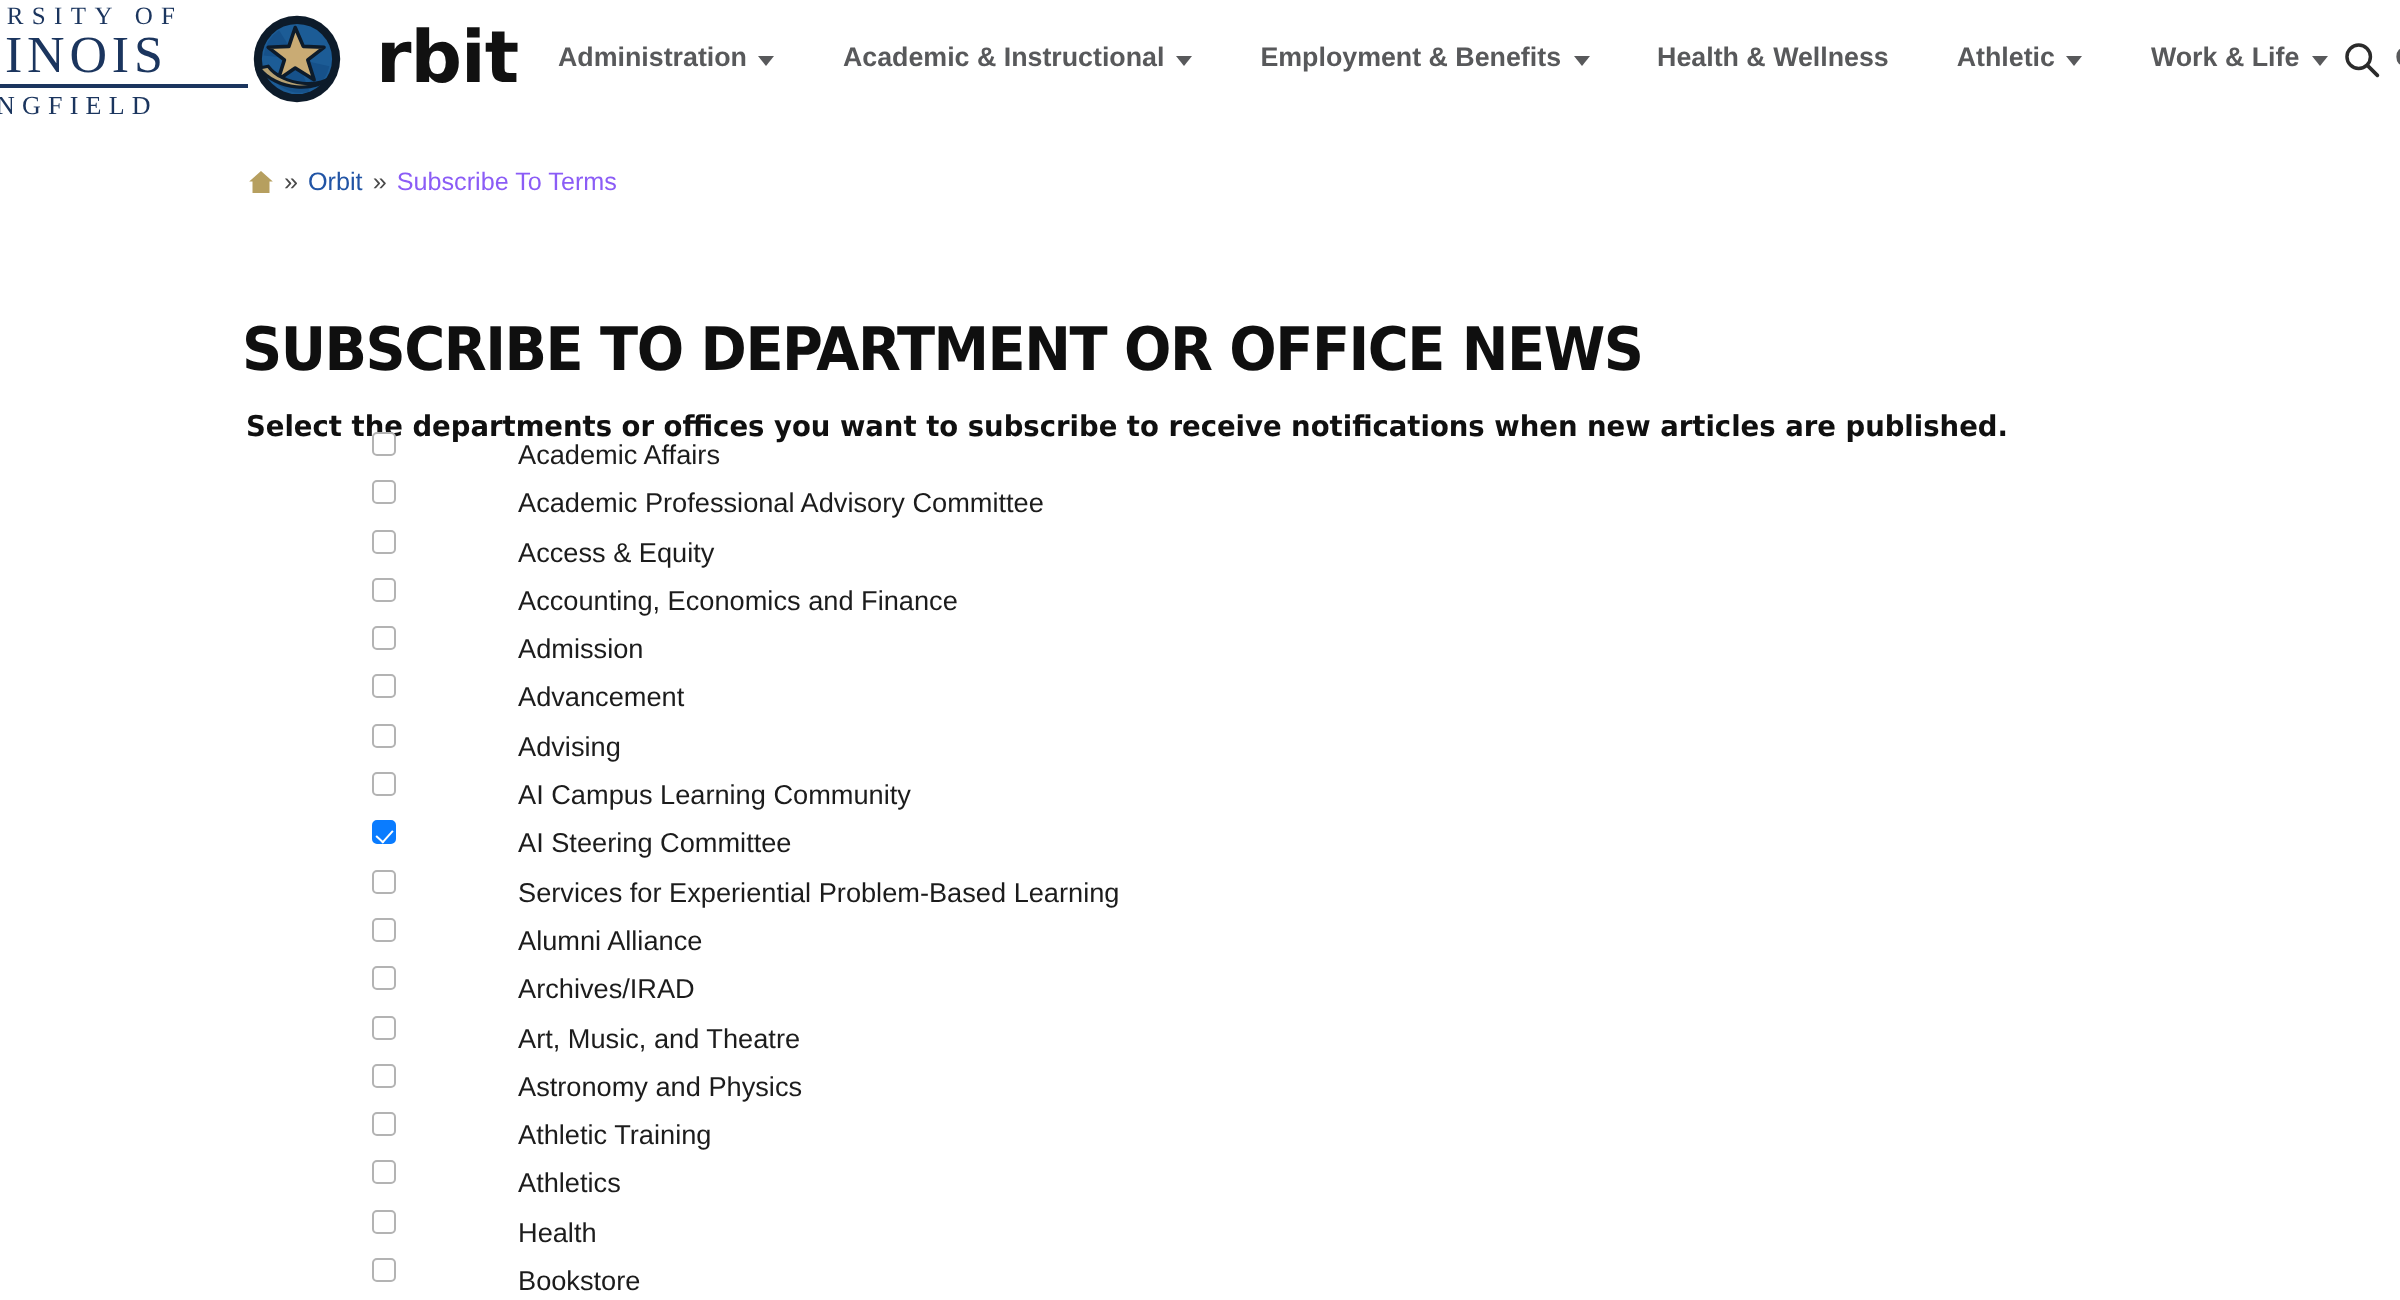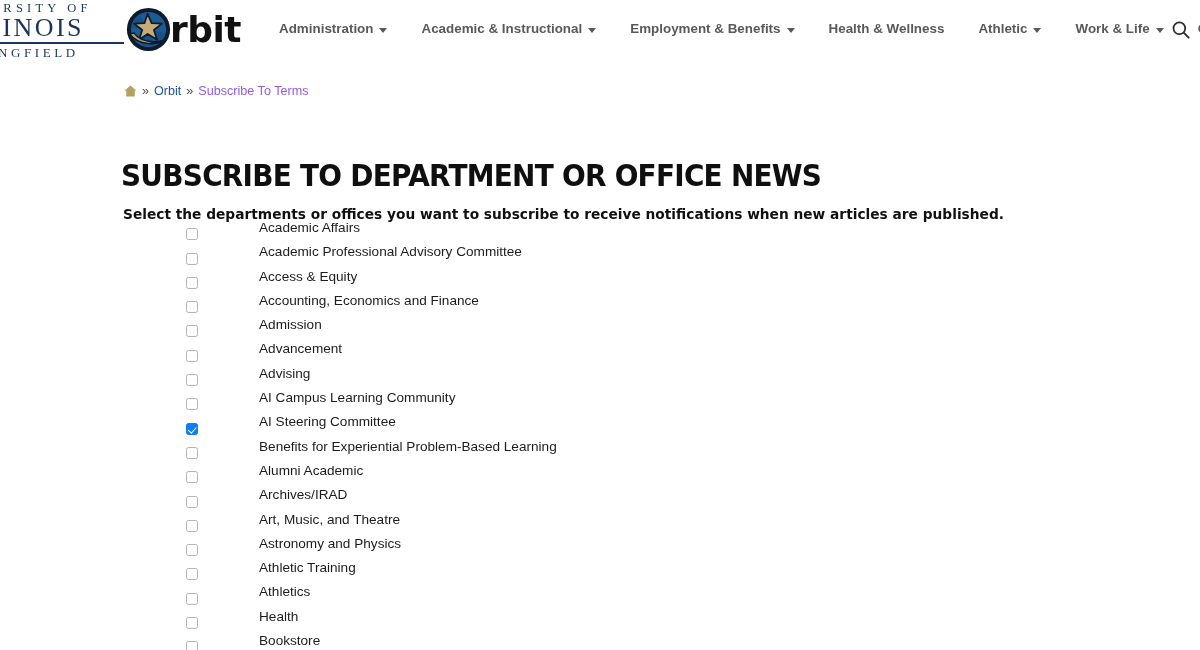--- a/index.html
+++ b/index.html
@@ -59,21 +59,21 @@
     padding-left: 3px;
   }
 
   
   .orbit-brand {
     position: absolute;
     left: 126px;
     top: 7px;
     display: flex;
     align-items: center;
-    gap: 0;
+    gap: 18px;
   }
   .orbit-mark { width: 45px; height: 45px; display: block; }
   .orbit-word {
     font-family: "DejaVu Sans", sans-serif;
     font-size: 36px;
     font-weight: 700;
     color: #111111;
     letter-spacing: -0.5px;
     line-height: 45px;
     margin-left: -1px;
@@ -169,21 +169,21 @@
 
   
   .dept-list {
     position: absolute;
     left: 0;
     top: 216px;
     width: 1200px;
   }
   .dept-row {
     display: flex;
-    align-items: flex-end;
+    align-items: flex-start;
     height: 24.3px;
   }
   .cb-cell {
     width: 259px;
     padding-left: 186px;
     display: flex;
     align-items: center;
   }
   .cbox {
     width: 12px;
@@ -346,27 +346,27 @@
       <div class="dept-row">
         <div class="cb-cell">
           <div class="cbox checked" role="checkbox" aria-checked="true"></div>
         </div>
         <div class="dept-label">AI Steering Committee</div>
       </div>
       <div class="dept-row">
         <div class="cb-cell">
           <div class="cbox" role="checkbox" aria-checked="false"></div>
         </div>
-        <div class="dept-label">Benefits for Experiential Problem-Based Learning</div>
-      </div>
-      <div class="dept-row">
-        <div class="cb-cell">
-          <div class="cbox" role="checkbox" aria-checked="false"></div>
-        </div>
-        <div class="dept-label">Alumni Academic</div>
+        <div class="dept-label">Services for Experiential Problem-Based Learning</div>
+      </div>
+      <div class="dept-row">
+        <div class="cb-cell">
+          <div class="cbox" role="checkbox" aria-checked="false"></div>
+        </div>
+        <div class="dept-label">Alumni Alliance</div>
       </div>
       <div class="dept-row">
         <div class="cb-cell">
           <div class="cbox" role="checkbox" aria-checked="false"></div>
         </div>
         <div class="dept-label">Archives/IRAD</div>
       </div>
       <div class="dept-row">
         <div class="cb-cell">
           <div class="cbox" role="checkbox" aria-checked="false"></div>

